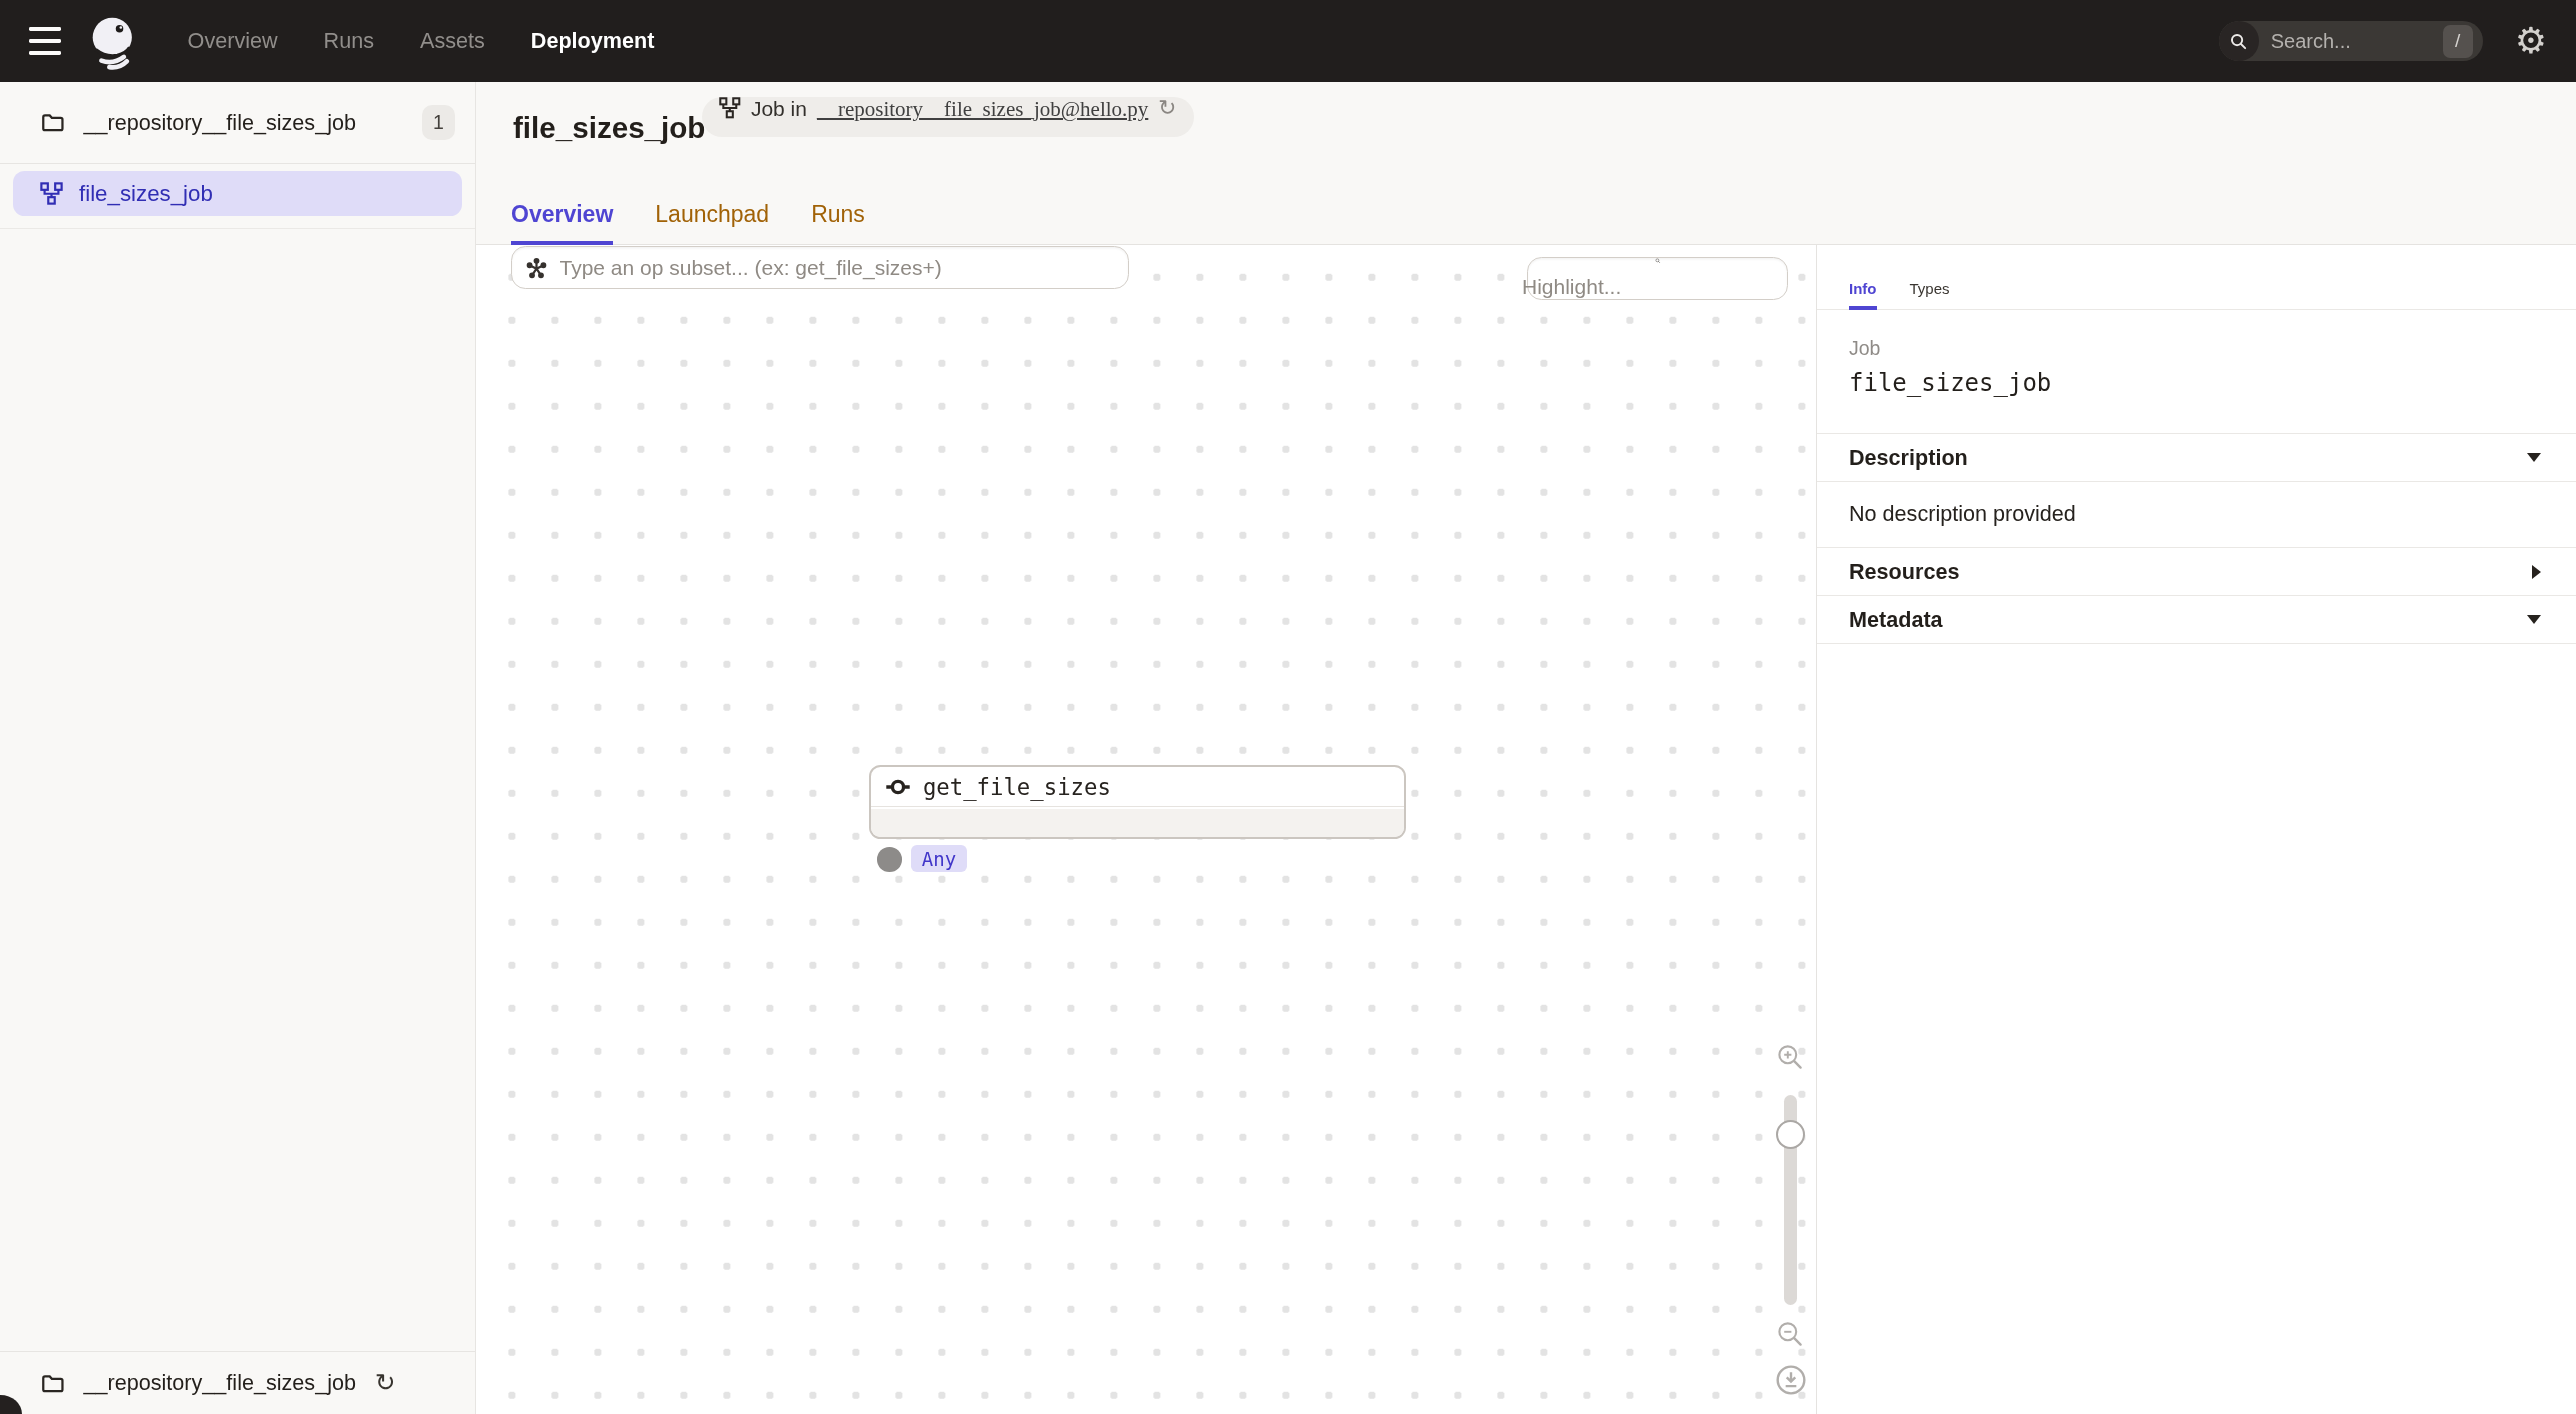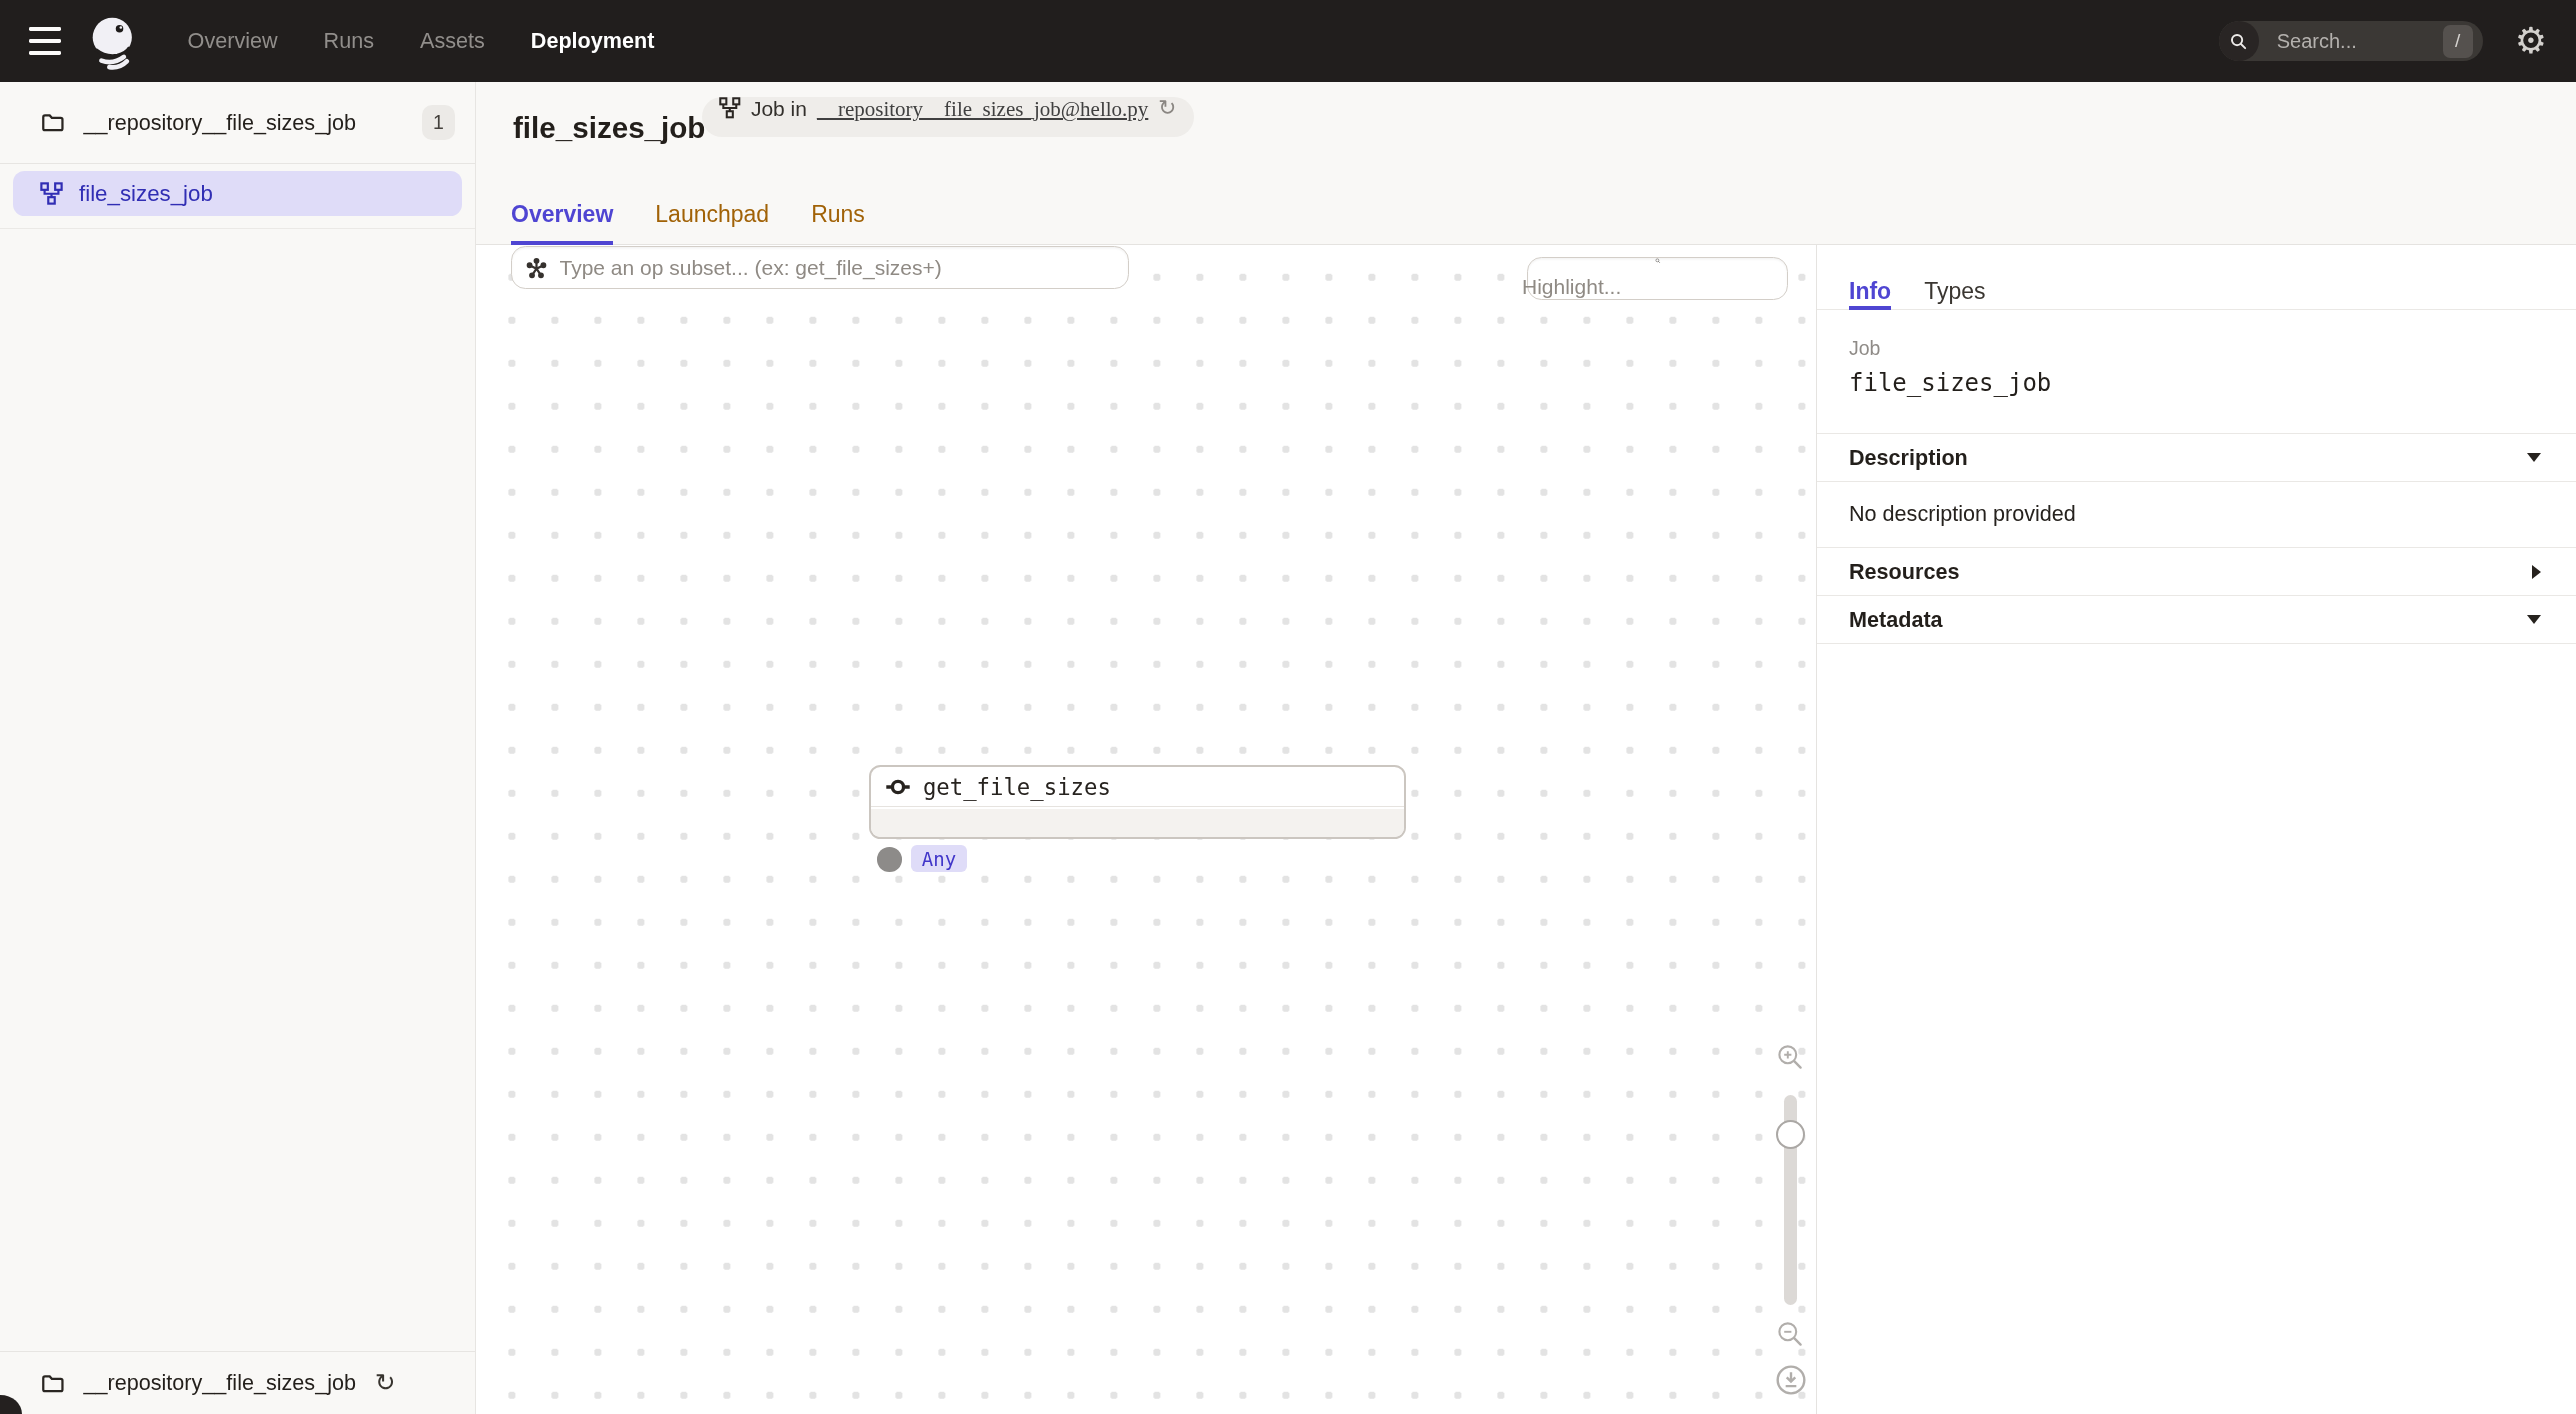--- a/index.html
+++ b/index.html
@@ -16,21 +16,21 @@
   .logo { margin-left:21.6px; width:58px; height:58px; }
   .navlinks { display:flex; align-items:center; gap:46px; margin-left:46px; }
   .navlink { font-size:21.6px; color:#918E8B; cursor:pointer; }
   .navlink.active { color:#FFFFFF; font-weight:bold; }
   .topnav-right { margin-left:auto; display:flex; align-items:center; gap:32px; margin-right:29px; }
   .searchpill { width:264px; height:40px; border-radius:20px; background:#3B3835;
                 display:flex; align-items:center; overflow:hidden; }
   .searchpill .iconwrap { width:40px; height:40px; border-radius:50%; background:#292524;
                           display:flex; align-items:center; justify-content:center; flex:none; }
   .searchpill input { flex:1; min-width:0; background:transparent; border:none; outline:none;
-                      font-size:20px; color:#E8E6E4; padding-left:18px;
+                      font-size:20px; color:#E8E6E4; padding-left:12px;
                       font-family:"Liberation Sans", sans-serif; }
   .searchpill input::placeholder { color:#B4B1AE; }
   .slashkey { flex:none; width:30px; height:33px; margin-right:10px; border-radius:7.2px;
               background:#55514E; color:#D6D3D0; font-size:19px;
               display:flex; align-items:center; justify-content:center; }
   .gear { font-family:"DejaVu Sans", sans-serif; font-size:36px; color:#D3D0CD;
           line-height:1; cursor:pointer; }
 
   
   .sidebar { position:absolute; left:0; top:82px; width:476px; bottom:0;
@@ -103,21 +103,21 @@
                 border-radius:6.5px; background:#DCD9D6; cursor:pointer; }
   .zoom-handle { position:absolute; left:1300px; top:875px; width:29px; height:29px;
                  border-radius:50%; background:#fff; border:2.9px solid #ABA8A5; cursor:grab; }
 
   
   .panel { position:absolute; left:1816px; top:245px; right:0; bottom:0; background:#fff;
            border-left:1.4px solid #E5E3E0; }
   .panel-tabs { position:absolute; left:0; right:0; top:0; height:65px;
                 border-bottom:1.4px solid #EAE8E5; display:flex; align-items:flex-end;
                 gap:33px; padding-left:32px; }
-  .ptab { font-size:23px; color:#3A3631; padding-bottom:1px;
+  .ptab { font-size:15px; color:#3A3631; padding-bottom:9px;
           border-bottom:4.3px solid transparent; margin-bottom:-1.4px; cursor:pointer; }
   .ptab.active { color:#4F45D2; font-weight:bold; border-bottom-color:#4F45D2; }
   .job-block { position:absolute; left:32px; top:92px; }
   .job-mini-label { font-size:19.5px; color:#8F8B87; }
   .job-name { font-size:24px; margin-top:8.6px; }
   .sections { position:absolute; left:0; right:0; top:188px; }
   .sect-row { height:48px; border-top:1.4px solid #EAE8E5; display:flex; align-items:center;
               justify-content:space-between; padding:0 35px 0 32px; cursor:pointer; }
   .sect-row .lbl { font-size:21.6px; font-weight:bold; color:#231F1B; }
   .sect-body { height:66px; border-top:1.4px solid #EAE8E5; padding:19px 32px 0;

